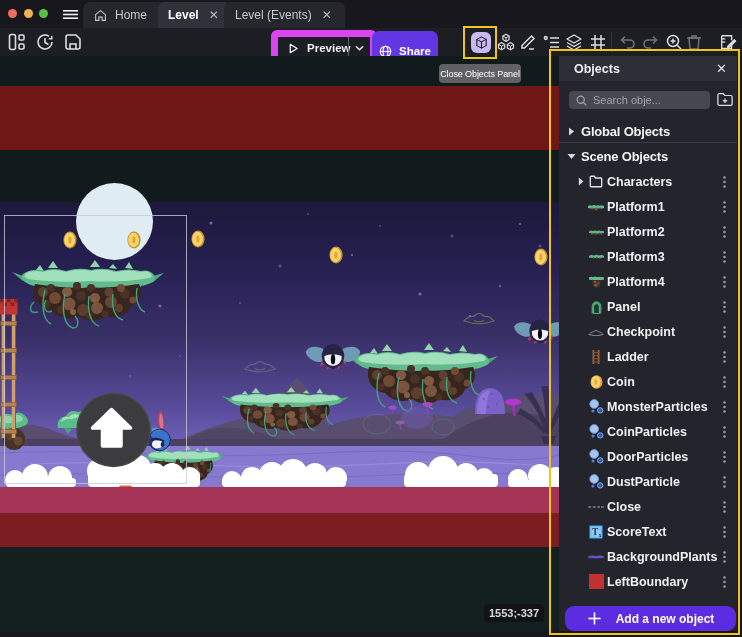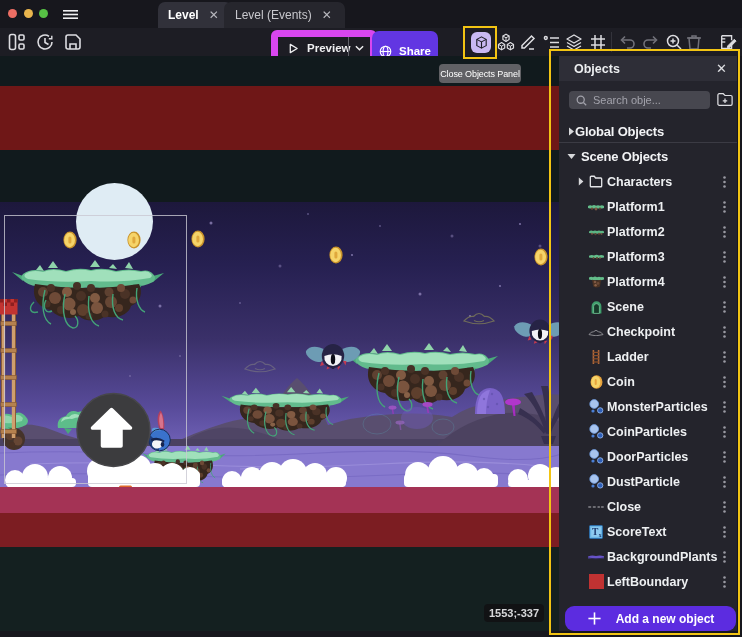--- a/index.html
+++ b/index.html
@@ -32,20 +32,26 @@
   <div class="dot" style="left:7.6px;background:#ed6e64"></div>
   <div class="dot" style="left:23.5px;background:#e9b54d"></div>
   <div class="dot" style="left:38.6px;background:#57c245"></div>
   <svg id="burger" viewBox="0 0 15 9">
       <g stroke="#f0f0f2" stroke-width="1.6">
         <line x1="0" y1="0.8" x2="15" y2="0.8"></line>
         <line x1="0" y1="4.5" x2="15" y2="4.5"></line>
         <line x1="0" y1="8.2" x2="15" y2="8.2"></line>
       </g>
     </svg>
+  <div class="tab" style="left:83px;width:73px;background:#26262d;padding-left:11px">
+    <svg width="13" height="13" viewBox="0 0 24 24" fill="none" stroke="#c8c8cd" stroke-width="2">
+        <path d="M3 10.5 12 3l9 7.5V21h-6v-6h-6v6H3z"></path>
+      </svg>
+    <span style="margin-left:8px">Home</span>
+  </div>
   <div class="tab" style="left:158px;width:64px;background:#31313a;color:#fff;font-weight:bold;padding-left:10px">Level<span class="tabx" style="font-weight:normal">✕</span></div>
   <div class="tab" style="left:224px;width:110px;background:#26262d;padding-left:11px">Level (Events)<span class="tabx">✕</span></div>
 </div>
 <div id="toolbar"></div>
 <svg class="tbi" style="left:8px" viewBox="0 0 18 18" fill="none" stroke="#dddde1" stroke-width="1.6">
     <rect x="1.5" y="1.5" width="6" height="15" rx="2"></rect>
     <rect x="11" y="2" width="5" height="5" rx="1.2"></rect>
     <rect x="11" y="11" width="5" height="5" rx="1.2"></rect>
   </svg>
 <svg class="tbi" style="left:36px" viewBox="0 0 18 18" fill="none" stroke="#dddde1" stroke-width="1.6">
@@ -425,21 +431,21 @@
 </div>
 <svg style="position:absolute;left:717px;top:92px" width="16" height="15" viewBox="0 0 18 16" fill="none" stroke="#dddde1" stroke-width="1.4">
     <path d="M1 3a1.5 1.5 0 0 1 1.5-1.5H7l2 2h6.5A1.5 1.5 0 0 1 17 5v8a1.5 1.5 0 0 1-1.5 1.5h-13A1.5 1.5 0 0 1 1 13z"></path>
     <path d="M9 7v5M6.5 9.5h5"></path>
   </svg>
 
 <div class="sect" style="top:119px">
     <svg style="margin-left:9px" width="7" height="9" viewBox="0 0 7 9">
       <path d="M1 0.5 6 4.5 1 8.5z" fill="#d7d8db"></path>
     </svg>
-    <span style="">Global Objects</span>
+    <span style="margin-left:6px">Global Objects</span>
   </div>
 <div style="position:absolute;left:559px;top:142px;width:178px;height:1px;background:#3b3b44"></div>
 <div class="sect" style="top:144px">
     <svg style="margin-left:8px" width="9" height="7" viewBox="0 0 9 7">
       <path d="M0.5 1 4.5 6 8.5 1z" fill="#d7d8db"></path>
     </svg>
     <span style="margin-left:5px">Scene Objects</span>
   </div>
 <div class="row" style="top:169.0px">
     <svg style="position:absolute;left:19px;top:50%;margin-top:-4.5px" width="6" height="9" viewBox="0 0 6 9">
@@ -524,21 +530,21 @@
     </svg>
   </div>
 <div class="row" style="top:294.0px">
     <span class="rowic">
       <svg width="11" height="14" viewBox="0 0 11 14">
         <path d="M0.6 13.4V6.2A4.9 4.9 0 0 1 10.4 6.2V13.4Z" fill="#3f9e6c"></path>
         <path d="M2.6 13.4V6.6A2.9 2.9 0 0 1 8.4 6.6V13.4Z" fill="#173a2a"></path>
         <path d="M2.6 13.4V6.6A2.9 2.9 0 0 1 8.4 6.6V13.4Z" fill="none" stroke="#7fd3a4" stroke-width=".7"></path>
       </svg>
     </span>
-    <span class="rowtx">Scene</span>
+    <span class="rowtx">Panel</span>
     <svg class="dots3" viewBox="0 0 3 12">
       <circle cx="1.5" cy="1.5" r="1.3" fill="#9a9aa2"></circle>
       <circle cx="1.5" cy="6" r="1.3" fill="#9a9aa2"></circle>
       <circle cx="1.5" cy="10.5" r="1.3" fill="#9a9aa2"></circle>
     </svg>
   </div>
 <div class="row" style="top:319.0px">
     <span class="rowic">
       <svg width="16" height="8" viewBox="0 0 16 8" fill="none" stroke="#8b8b90" stroke-width="1">
         <path d="M1 6.6 Q8 9 15 6.6 Q13 3.4 10.6 3.8 Q8 .8 5.4 3.8 Q3 3.4 1 6.6Z"></path>

